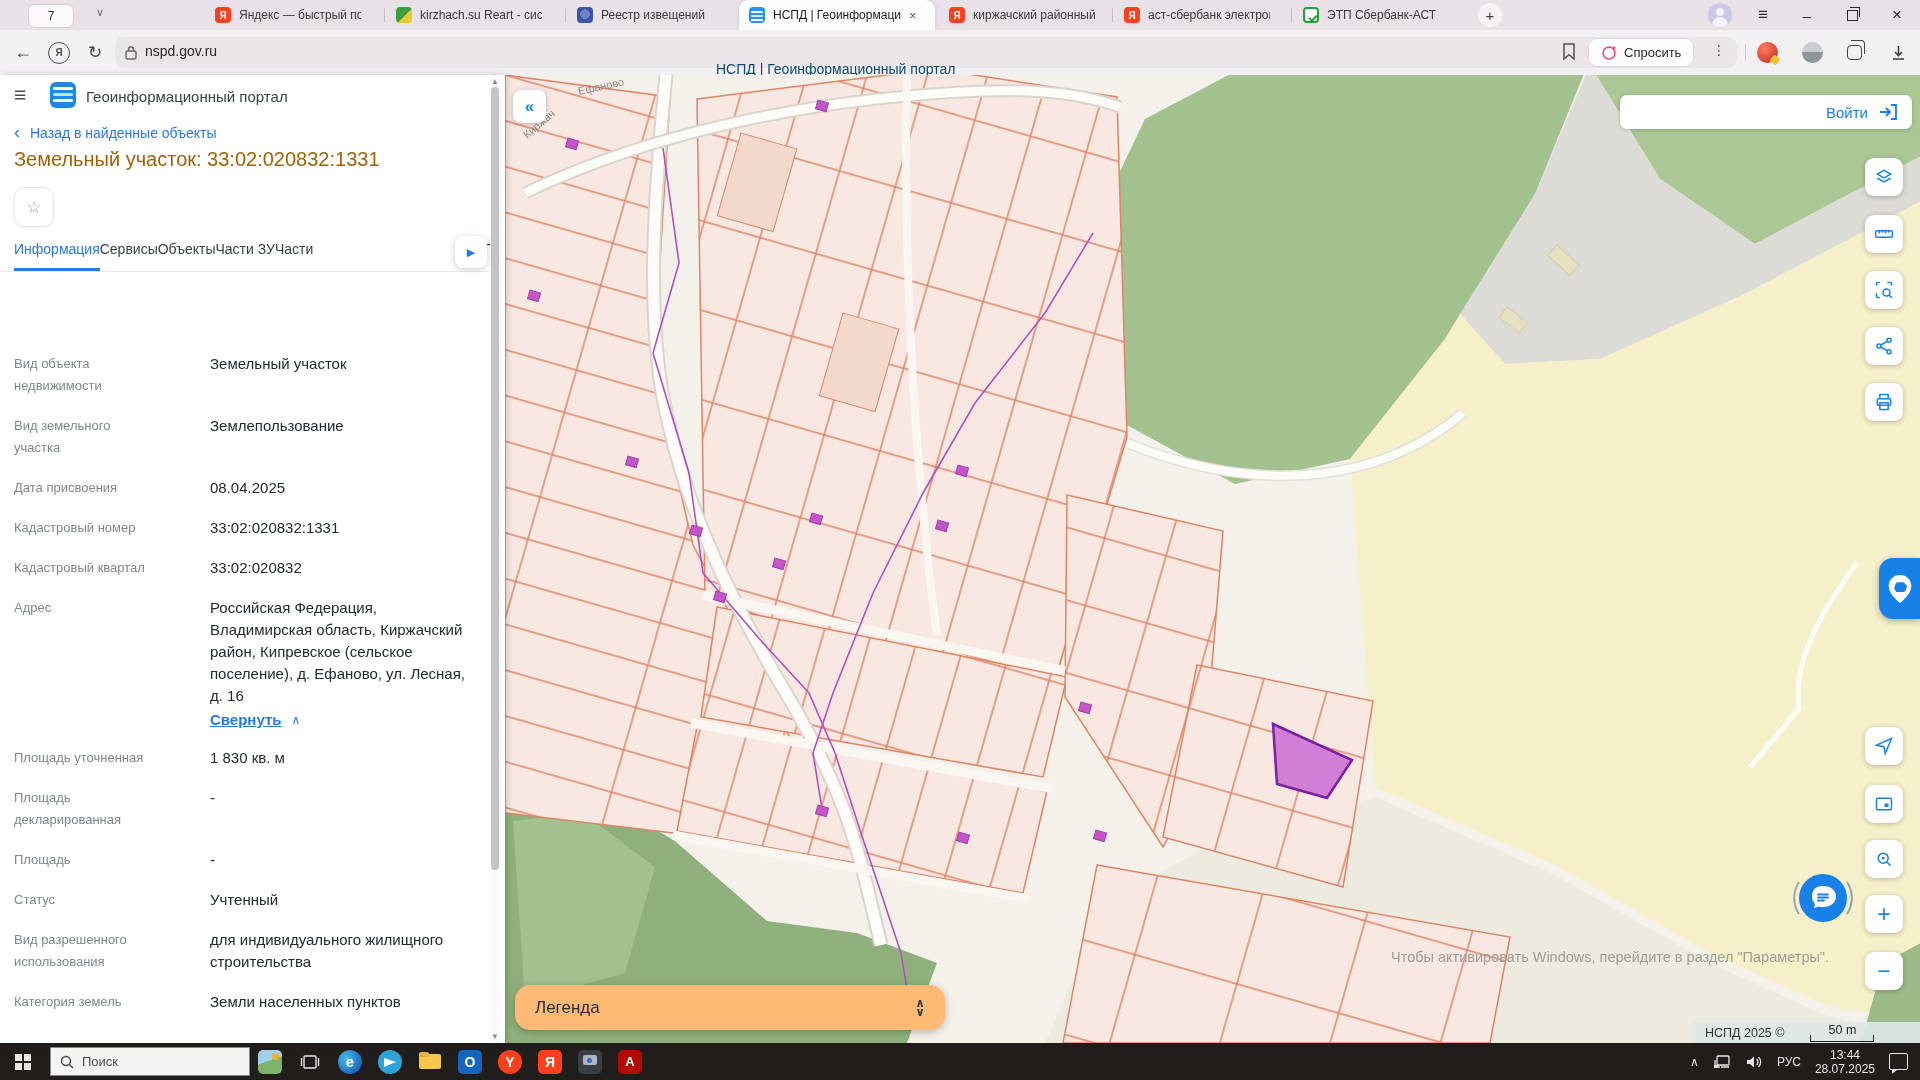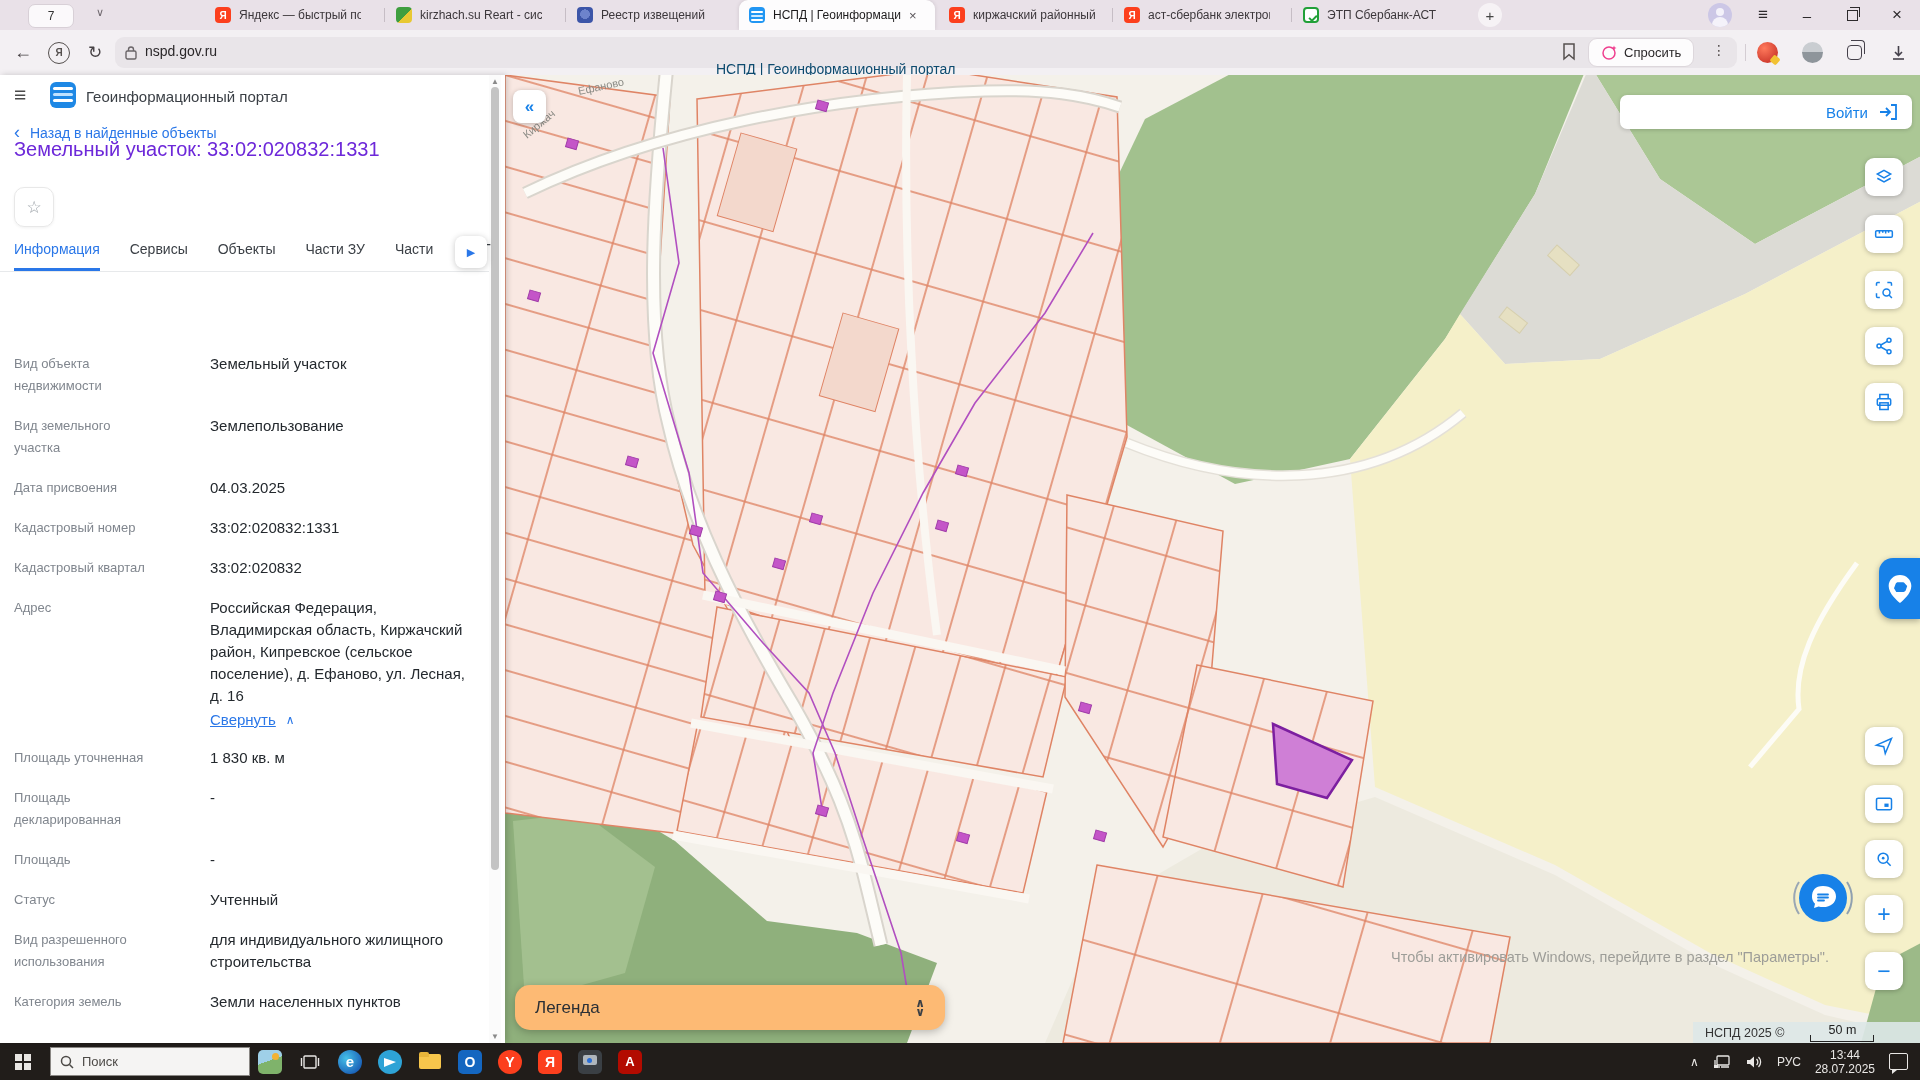--- a/index.html
+++ b/index.html
@@ -50,35 +50,35 @@
   .ext-shield{border-radius:50%;background:linear-gradient(#c9cdd1 50%,#8e959b 50%);}
   .ext-tabs{border:1.6px solid #44404a;border-radius:4px;width:13px;height:13px;top:15px;position:absolute;}
   .ext-tabs:before{content:"";position:absolute;left:3px;top:-6px;width:13px;height:13px;border:1.6px solid #44404a;border-left:none;border-bottom:none;border-radius:0 4px 0 0;}
   
   #panel{position:absolute;left:0;top:75px;width:505px;height:968px;background:#fff;box-shadow:2px 0 6px rgba(0,0,0,.18);z-index:5;}
   .p-burger{position:absolute;left:14px;top:8px;font-size:21px;color:#4a4a4a;}
   .p-logo{position:absolute;left:50px;top:7px;width:26px;height:26px;background:#1e88e5;border-radius:6px;overflow:hidden;}
   .p-logo:before{content:"";position:absolute;left:3px;right:3px;top:5px;height:3px;border-radius:3px;background:#fff;box-shadow:0 6px 0 #bfe2ff,0 12px 0 #fff;}
   .p-apptitle{position:absolute;left:86px;top:13px;font-size:15px;color:#3a3f45;}
   .p-back{position:absolute;left:14px;top:47px;font-size:14px;color:#2a77e8;display:flex;gap:10px;align-items:center;}
-  .p-title{position:absolute;left:14px;top:63px;font-size:20px;font-weight:500;color:#6d28d9;}
+  .p-title{position:absolute;left:14px;top:73px;font-size:20px;font-weight:500;color:#a16207;}
   .p-star{position:absolute;left:14px;top:112px;width:38px;height:38px;border:1px solid #e8e8e8;border-radius:10px;
     display:flex;align-items:center;justify-content:center;font-size:17px;color:#9aa0a6;box-shadow:0 1px 3px rgba(0,0,0,.06);}
-  .ptabs{position:absolute;left:0;top:158px;width:493px;height:39px;border-bottom:1px solid #e7e9eb;display:flex;gap:30px;padding-left:14px;box-sizing:border-box;}
+  .ptabs{position:absolute;left:0;top:158px;width:493px;height:39px;border-bottom:1px solid #e7e9eb;display:flex;padding-left:14px;box-sizing:border-box;}
   .ptab{font-size:14px;color:#3a3f45;padding-top:8px;white-space:nowrap;}
   .ptab.active{color:#2a77e8;border-bottom:3px solid #2a77e8;}
   .ptab-more{position:absolute;left:455px;top:161px;width:32px;height:32px;background:#fff;border-radius:8px;
     box-shadow:0 1px 6px rgba(0,0,0,.22);display:flex;align-items:center;justify-content:center;color:#2a77e8;font-size:11px;z-index:2;}
   .ptab-clip{position:absolute;left:483px;top:166px;font-size:14px;color:#3a3f45;z-index:1;}
   .fields{position:absolute;left:14px;top:278px;width:462px;}
   .frow{display:flex;margin-bottom:18px;gap:35px;}
   .flabel{width:140px;margin-right:21px;font-size:13px;line-height:22px;color:#80868e;flex:0 0 140px;}
   .fvalue{font-size:15px;line-height:22px;color:#24292e;}
   .flink{display:inline-flex;gap:10px;align-items:center;margin-top:4px;font-size:15px;color:#2a77e8;}
-  .flink u{text-decoration:underline;}
+  .flink u{text-decoration:underline;font-weight:bold;}
   .pscroll{position:absolute;right:4px;top:0;width:12px;height:968px;background:#fbfbfb;}
   .pthumb{position:absolute;left:2px;top:12px;width:8px;height:783px;background:#c4c4c4;border-radius:4px;}
   .parrow{position:absolute;left:0;width:12px;text-align:center;font-size:8px;color:#8a8a8a;}
   
   #map{position:absolute;left:505px;top:75px;width:1415px;height:968px;overflow:hidden;background:#f4f1ea;}
   .mapbtn{position:absolute;width:38px;height:38px;background:#fff;border-radius:9px;box-shadow:0 1px 5px rgba(0,0,0,.25);
     display:flex;align-items:center;justify-content:center;color:#1781e8;}
   .collapsebtn{position:absolute;left:8px;top:15px;width:33px;height:33px;background:#fff;border-radius:8px;
     box-shadow:0 1px 5px rgba(0,0,0,.25);display:flex;align-items:center;justify-content:center;color:#1781e8;font-size:17px;font-weight:bold;}
   .loginbtn{position:absolute;left:1115px;top:20px;width:292px;height:34px;background:#fff;border-radius:7px;
@@ -247,21 +247,21 @@
     <div class="frow">
         <div class="flabel">Вид объекта недвижимости</div>
         <div class="fvalue">Земельный участок</div>
       </div>
     <div class="frow">
         <div class="flabel">Вид земельного участка</div>
         <div class="fvalue">Землепользование</div>
       </div>
     <div class="frow">
         <div class="flabel">Дата присвоения</div>
-        <div class="fvalue">04.03.2025</div>
+        <div class="fvalue">08.04.2025</div>
       </div>
     <div class="frow">
         <div class="flabel">Кадастровый номер</div>
         <div class="fvalue">33:02:020832:1331</div>
       </div>
     <div class="frow">
         <div class="flabel">Кадастровый квартал</div>
         <div class="fvalue">33:02:020832</div>
       </div>
     <div class="frow">

